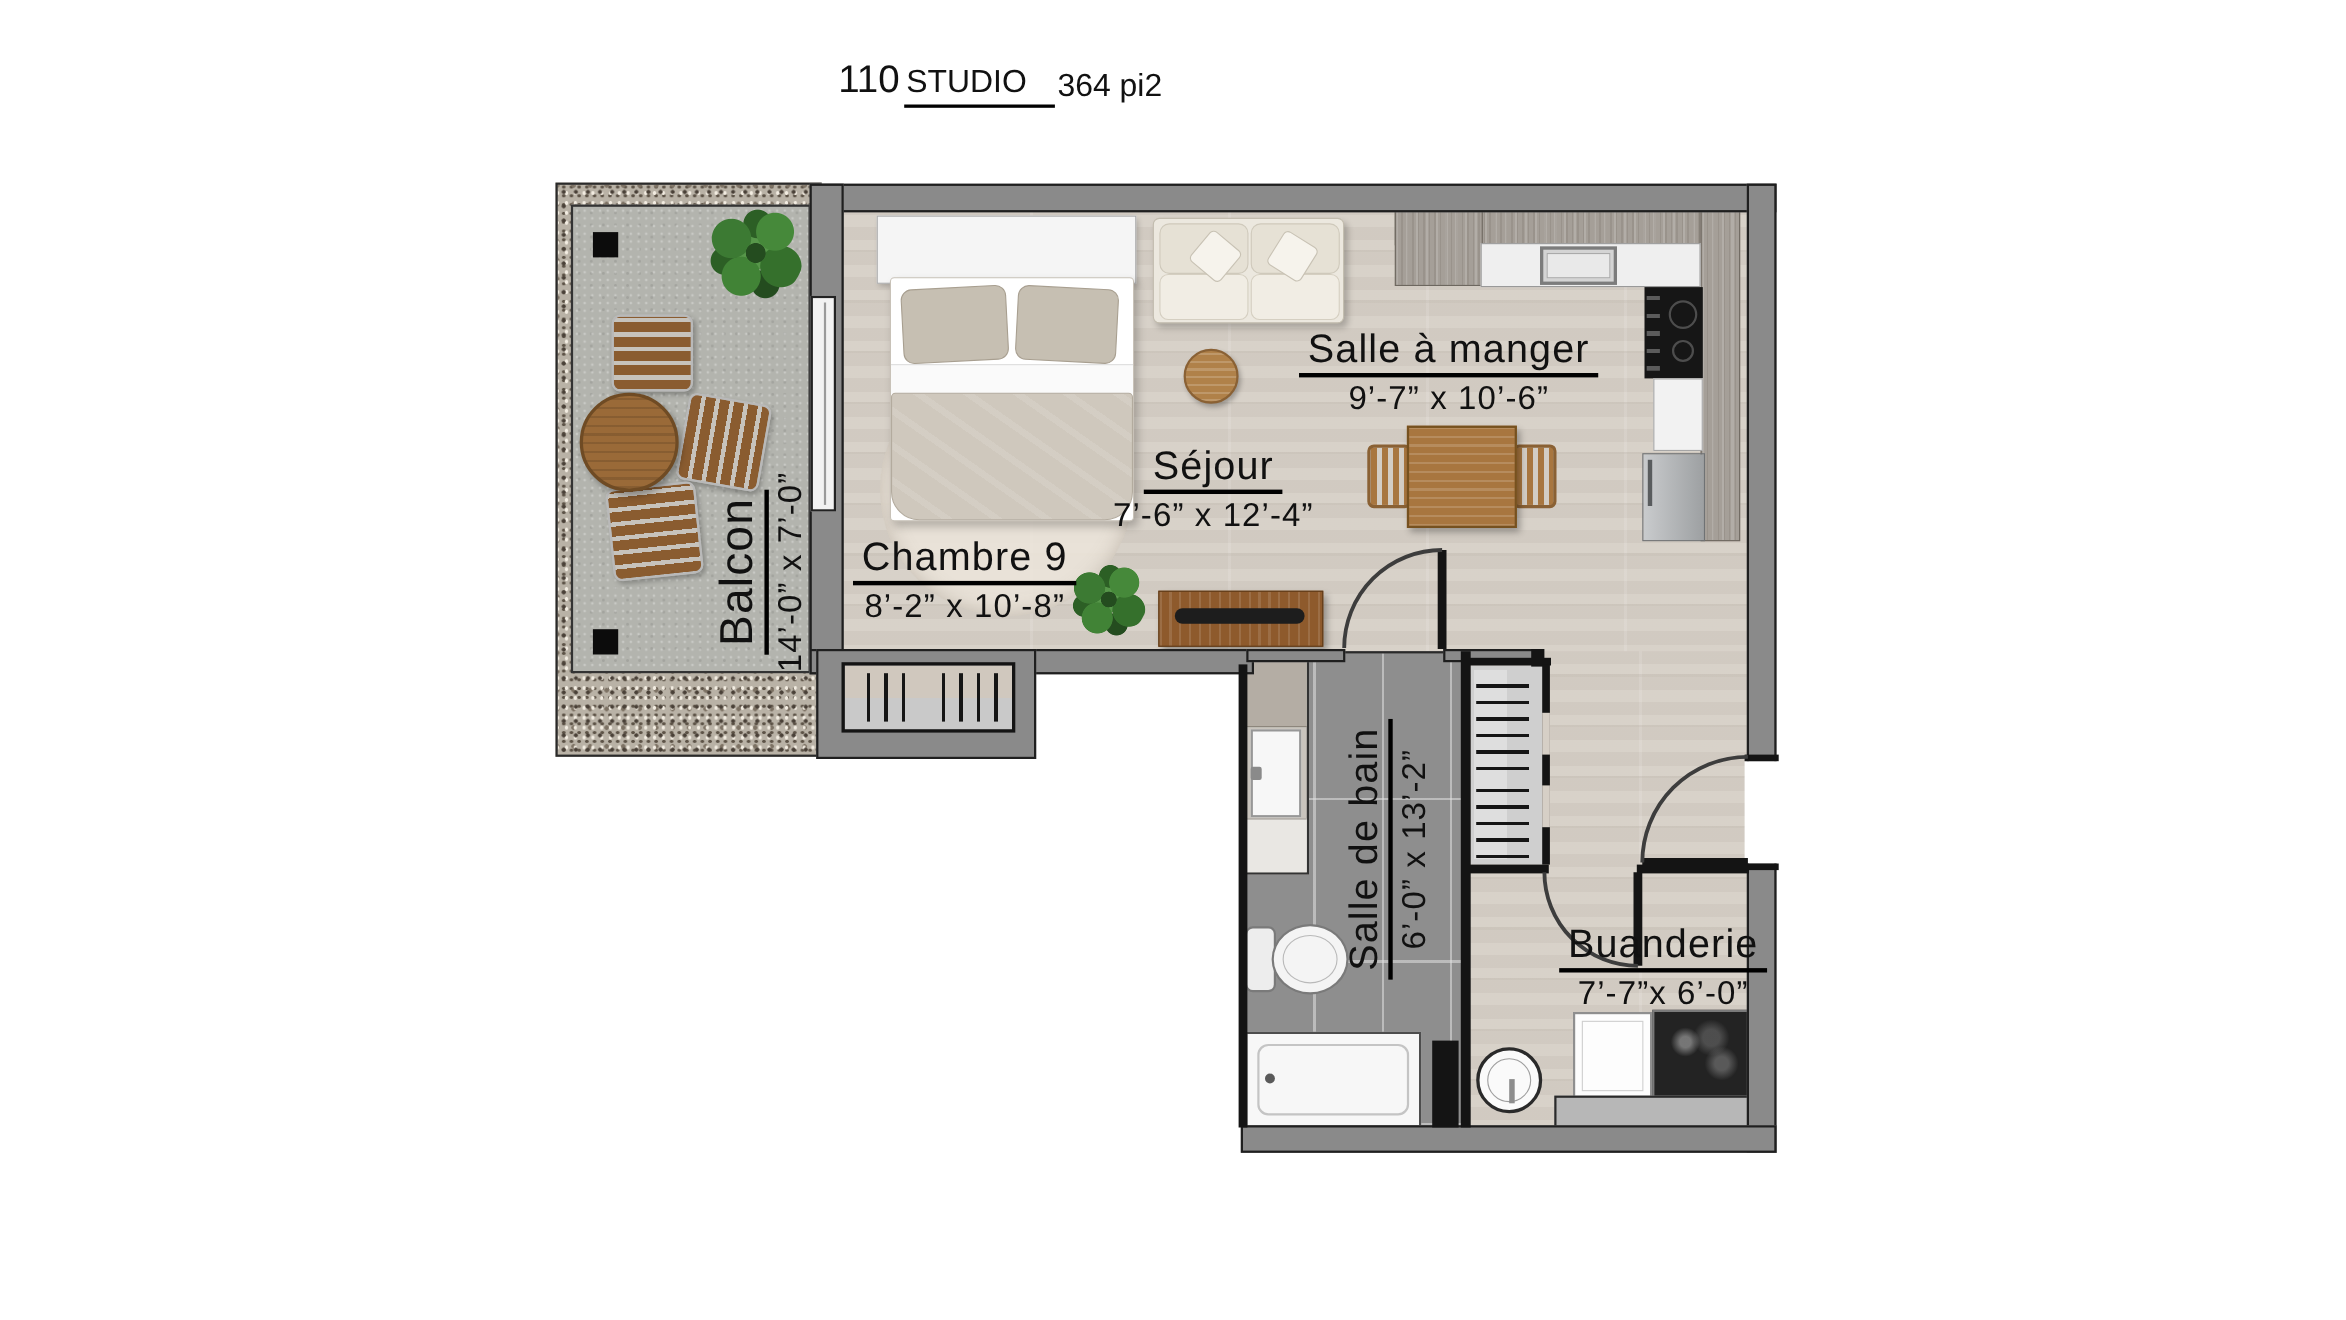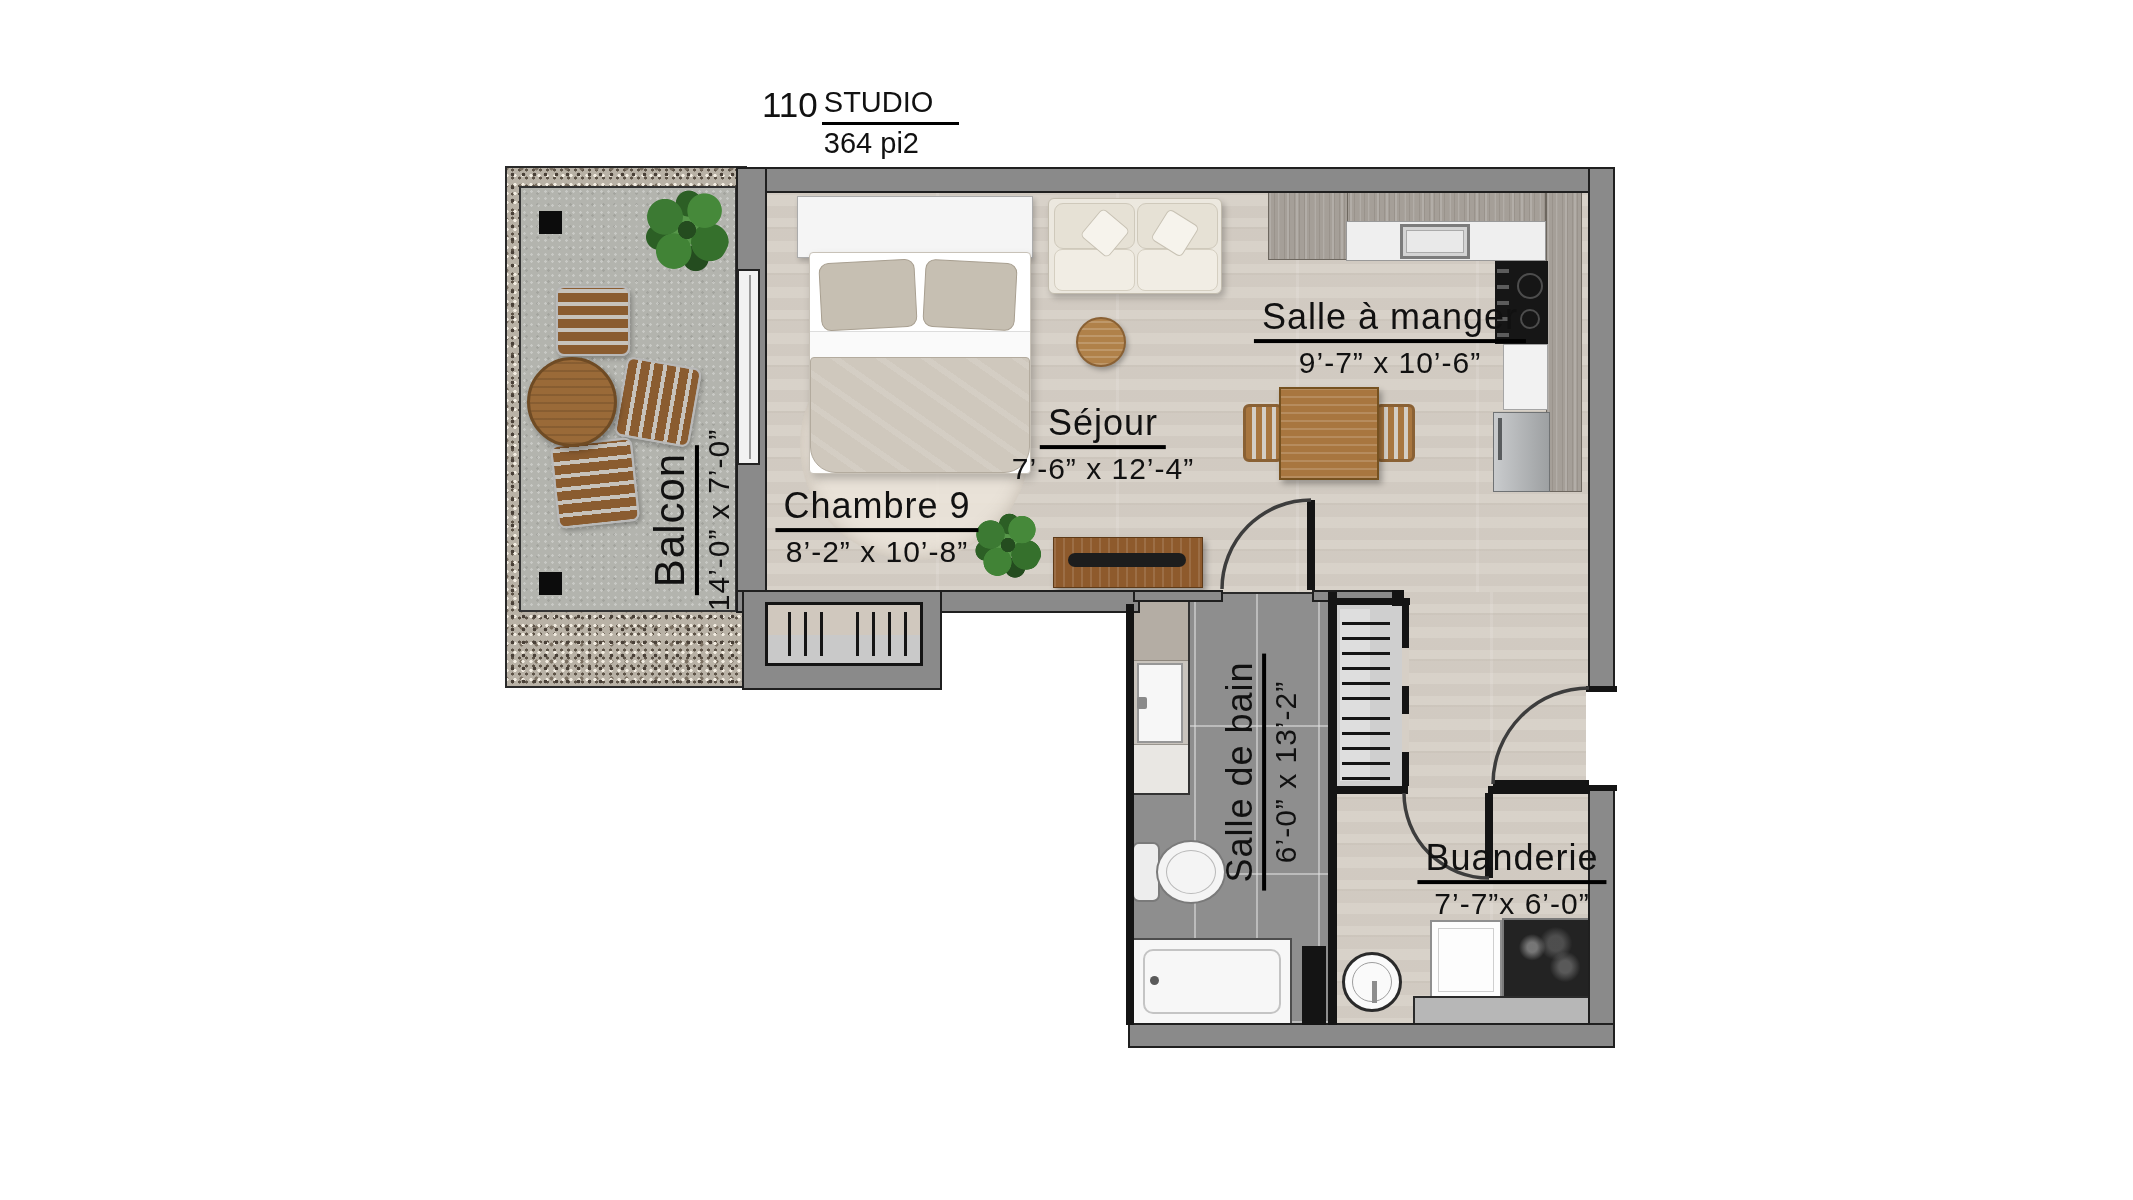--- a/index.html
+++ b/index.html
@@ -58,23 +58,23 @@
     box-shadow:2px 3px 5px rgba(0,0,0,.25);}
   .ticks-v{background:repeating-linear-gradient(90deg, #151515 0 3px, transparent 3px 16px);}
   .ticks-h{background:repeating-linear-gradient(0deg, #151515 0 3px, transparent 3px 15px);}
   
   .roomlabel{transform:translate(-50%,-50%);text-align:center;white-space:nowrap;z-index:40;}
   .roomlabel .rname{display:inline-block;font-size:36px;letter-spacing:1px;
      border-bottom:4px solid #000;padding:0 8px 3px 8px;line-height:1.05;}
   .roomlabel .rdims{display:block;font-size:30px;padding-top:3px;letter-spacing:1px;}
   .vrot{transform:translate(-50%,-50%) rotate(-90deg);}
   .big .rname{font-size:42px;}
-  .titleblock{display:flex;align-items:flex-start;z-index:40;margin-top:32px;}
+  .titleblock{display:flex;align-items:flex-end;z-index:40;}
   .titleblock .tnum{font-size:35px;line-height:1;padding-bottom:8px;}
-  .titleblock .tfrac{margin-left:4px;display:flex;flex-direction:column;}
+  .titleblock .tfrac{margin-left:4px;display:flex;}
   .titleblock .ttype{font-size:29px;border-bottom:3px solid #000;padding:0 26px 3px 2px;line-height:1.1;}
   .titleblock .tarea{font-size:29px;padding:3px 0 0 2px;line-height:1.1;}
 </style>
 </head>
 <body>
 
 <div class="abs wood" style="left:756px;top:185px;width:838px;height:412px;"></div>
 <div class="abs wood" style="left:1130px;top:592px;width:462px;height:437px;"></div>
 <div class="abs tile" style="left:1130px;top:592px;width:206px;height:433px;"></div>
 
@@ -216,21 +216,21 @@
 </div>
 
 <div class="abs roomlabel" style="left:877px;top:528px;">
   <span class="rname">Chambre 9</span>
   <span class="rdims">8’-2” x 10’-8”</span>
 </div>
 <div class="abs roomlabel" style="left:1103px;top:445px;">
   <span class="rname">Séjour</span>
   <span class="rdims">7’-6” x 12’-4”</span>
 </div>
-<div class="abs roomlabel" style="left:1390px;top:339px;">
+<div class="abs roomlabel" style="left:1317px;top:339px;">
   <span class="rname">Salle à manger</span>
   <span class="rdims">9’-7” x 10’-6”</span>
 </div>
 <div class="abs roomlabel vrot big" style="left:692px;top:520px;">
   <span class="rname">Balcon</span>
   <span class="rdims">14’-0” x 7’-0”</span>
 </div>
 <div class="abs roomlabel vrot" style="left:1262px;top:772px;">
   <span class="rname">Salle de bain</span>
   <span class="rdims">6’-0” x 13’-2”</span>

